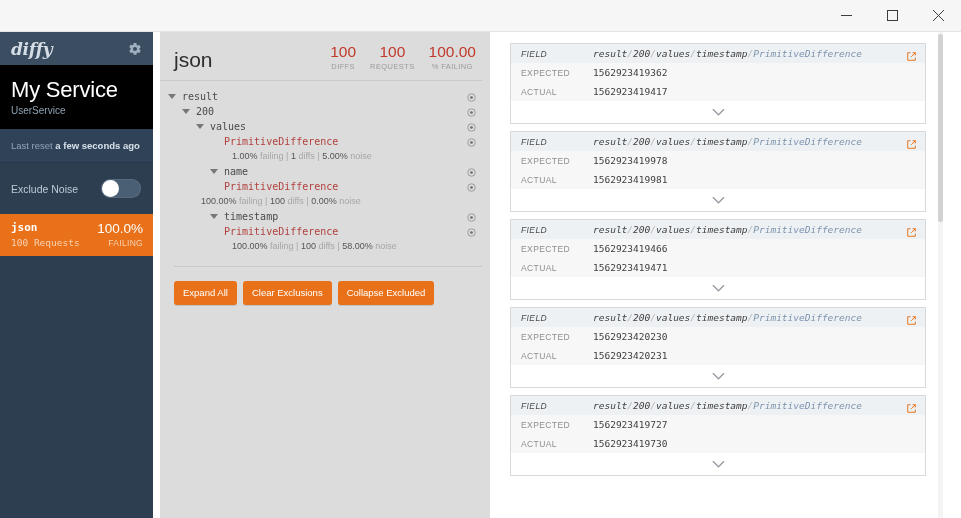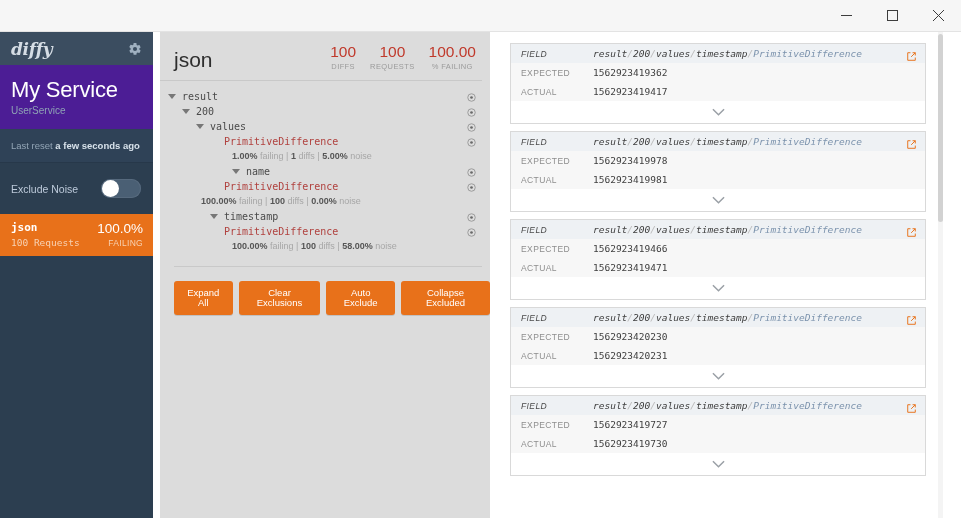--- a/index.html
+++ b/index.html
@@ -48,21 +48,21 @@
     padding: 0 11px 0 11px;
   }
   #logo {
     font-family: "DejaVu Serif", serif;
     font-style: italic; font-weight: bold;
     font-size: 17px; letter-spacing: -0.3px;
     color: #d5dde5;
   }
   #gear { color:#9fb0c0; display:flex; }
   #service-block {
-    background: #4c1d95;
+    background: #000000;
     padding: 12px 11px 13px 11px;
   }
   #service-name {
     font-size: 22px; font-weight: normal; line-height: 26px;
     color: #ffffff; letter-spacing: -0.2px;
   }
   #service-sub {
     font-size: 10px; color: #8fa3b5; margin-top: 2px;
   }
   #lastreset {
@@ -137,21 +137,21 @@
     display:inline-block; width: 0; height: 0;
     border-left: 4px solid transparent; border-right: 4px solid transparent;
     border-top: 5px solid #777; margin-right: 6px;
   }
   .tnode.leaf .tlabel { color: #b0413e; }
   .target-icon { margin-right: 6px; opacity:.85; }
   .tstats {
     font-family: "Liberation Sans", sans-serif;
     font-size: 9px; color: #a6a6a6; height: 15px; line-height: 15px;
   }
-  .tstats b { color: #555; font-weight: bold; }
+  .tstats b { color: #555; font-weight: normal; }
 
   #tree-sep { height:1px; background:#c9c9c9; margin: 12px 8px 0 14px; }
   #buttons { display:flex; gap: 6px; padding: 14px 0 0 14px; }
   .obtn {
     background: #e8711a; color: #ffffff;
     font-size: 9.5px; border: none; border-radius: 3px;
     padding: 7px 9px; line-height: 10px;
     box-shadow: 0 1px 0 rgba(0,0,0,.12);
   }
 
@@ -322,21 +322,21 @@
             <span class="tlabel" style="padding-left:64px">
               <span>PrimitiveDifference</span>
             </span>
             <span class="target-icon"><svg width="9" height="9" viewBox="0 0 12 12">
                 <circle cx="6" cy="6" r="5" fill="none" stroke="#8a8a8a" stroke-width="1.2"></circle>
                 <circle cx="6" cy="6" r="1.8" fill="#555"></circle>
               </svg></span>
           </div>
           <div class="tstats" style="padding-left: 72px;"><b>1.00%</b> <span>failing</span> | <b>1</b> <span>diffs</span> | <b>5.00%</b> <span>noise</span></div>
           <div class="tnode">
-            <span class="tlabel" style="padding-left:72px">
+            <span class="tlabel" style="padding-left:50px">
               <span class="caret"></span>
               <span>name</span>
             </span>
             <span class="target-icon"><svg width="9" height="9" viewBox="0 0 12 12">
                 <circle cx="6" cy="6" r="5" fill="none" stroke="#8a8a8a" stroke-width="1.2"></circle>
                 <circle cx="6" cy="6" r="1.8" fill="#555"></circle>
               </svg></span>
           </div>
           <div class="tnode leaf">
             <span class="tlabel" style="padding-left:64px">
@@ -368,21 +368,20 @@
               </svg></span>
           </div>
           <div class="tstats" style="padding-left: 72px;"><b>100.00%</b> <span>failing</span> | <b>100</b> <span>diffs</span> | <b>58.00%</b> <span>noise</span></div>
         </div>
 
       <div id="tree-sep"></div>
 
       <div id="buttons">
           <button class="obtn">Expand All</button>
           <button class="obtn">Clear Exclusions</button>
-          <button class="obtn">Auto Exclude</button>
           <button class="obtn">Collapse Excluded</button>
         </div>
     </div>
 
     <div id="right">
       <div id="cards">
           <div class="card">
             <div class="crow field">
               <span class="ckey strong">FIELD</span>
               <span class="cval"><span>result<span class="sep">/</span>200<span class="sep">/</span>values<span class="sep">/</span>timestamp<span class="sep">/</span></span><span class="cls">PrimitiveDifference</span></span>

